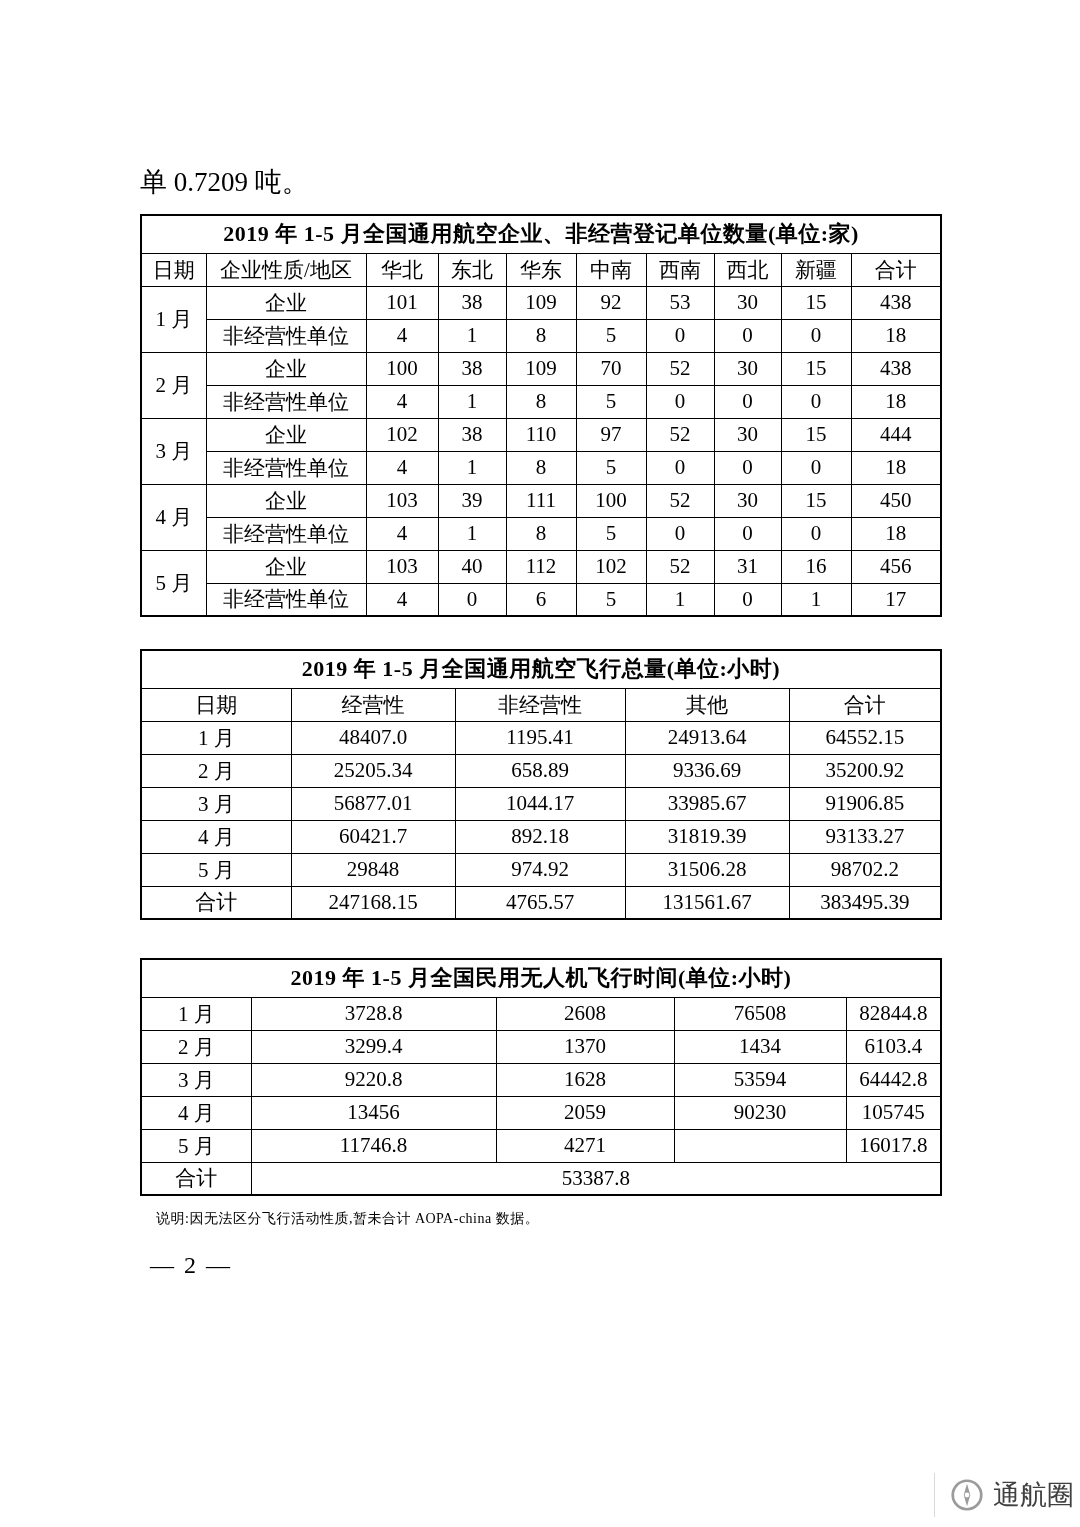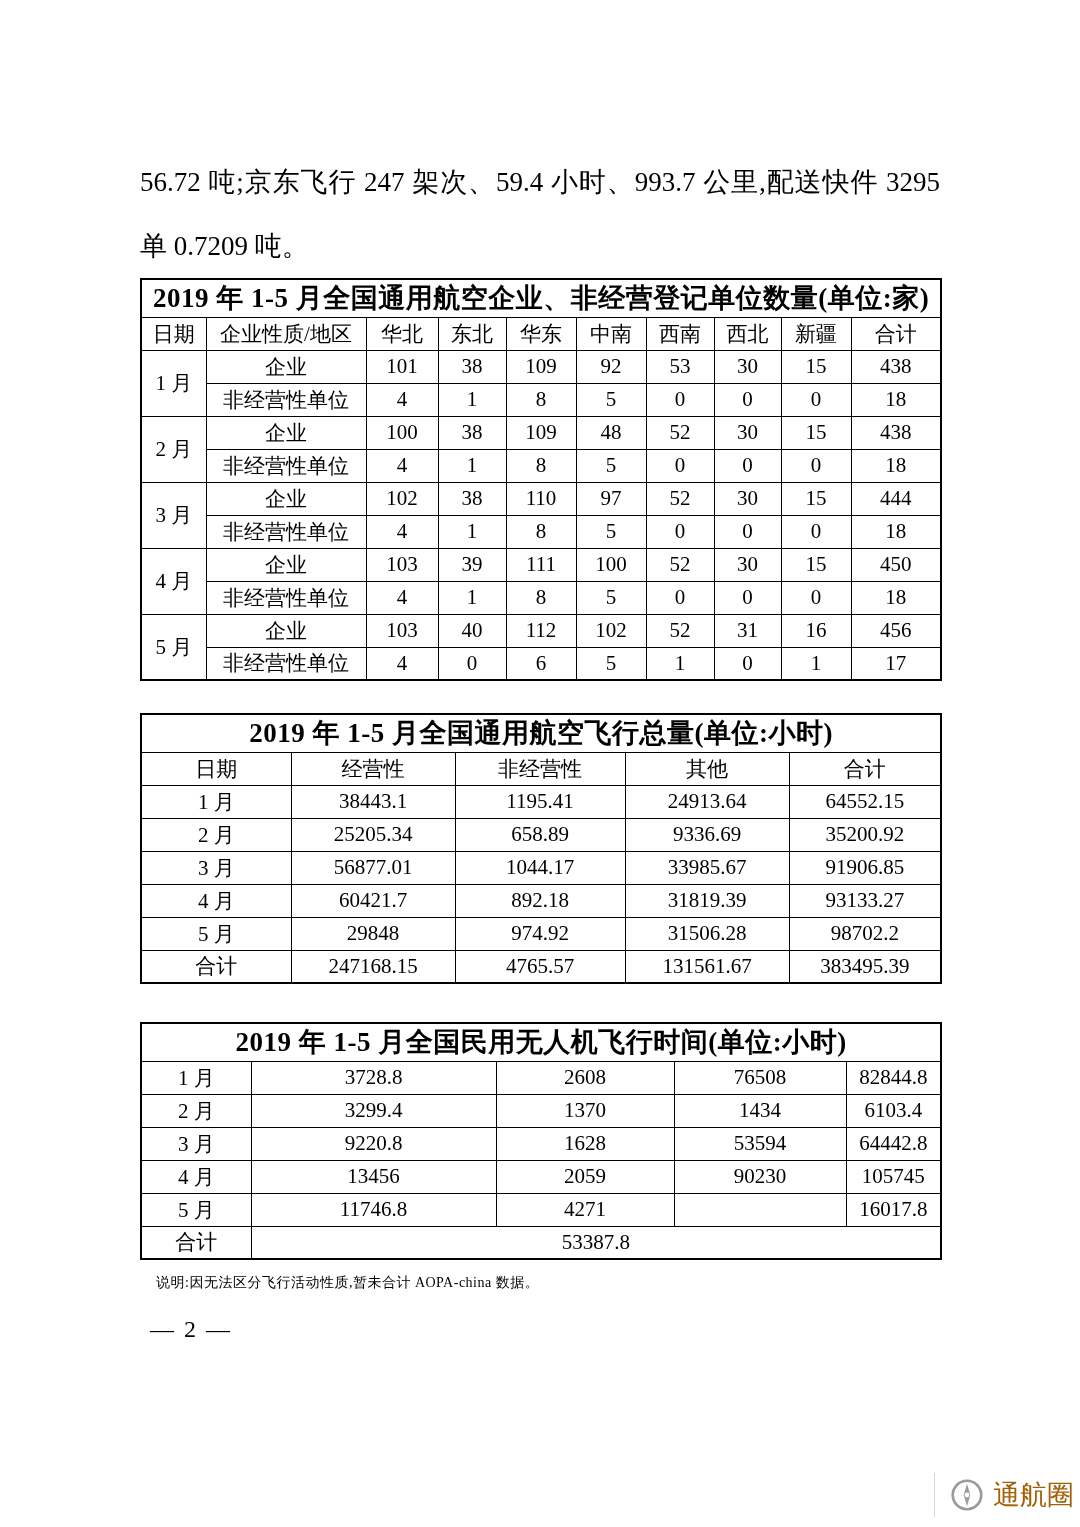--- a/index.html
+++ b/index.html
@@ -15,46 +15,45 @@
   .intro { margin-top:150px; font-size:27px; }
   .intro-line { height:64px; line-height:64px; white-space:nowrap; }
   .intro-line.justify { text-align:justify; text-align-last:justify; white-space:normal; }
 
   table { border-collapse:collapse; width:800px; table-layout:fixed; border:2px solid #000; }
   th,td {
     border:1px solid #000; text-align:center; vertical-align:middle;
     font-size:21px; font-weight:normal; height:33px; padding:0 2px;
     overflow:hidden;
   }
-  th.tbl-title { font-weight:bold; font-size:27px; height:38px; letter-spacing:0.5px; }
+  th.tbl-title { font-weight:bold; font-size:22px; height:38px; letter-spacing:0.5px; }
 
   #table1 { margin-top:0px; }
   #table2 { margin-top:32px;padding-left:9px; }
   #table3 { margin-top:38px; }
   #table3 thead tr.h2row th { height:76px; line-height:1.5; }
 
   .note { margin-top:14px; font-size:14px; padding-left:16px; letter-spacing:0.5px; }
   .page-number { margin-top:24px; font-size:24px; padding-left:10px; letter-spacing:2px; }
 
   .watermark {
     position:absolute; right:0; bottom:10px;
     display:flex; align-items:center; gap:8px;
-    color:#a16207; font-size:27px;
+    color:#404040; font-size:27px;
     border-left:1px solid #d9d9d9; padding:4px 6px 4px 14px;
     font-family:"Liberation Sans","DejaVu Sans",sans-serif;
   }
   .watermark .logo { width:36px; height:36px; display:block; }
 </style>
 </head>
 <body>
 
 <div class="content">
 
   <div class="intro">
-    <div class="intro-line justify">56.72 吨;京东飞行 247 架次、59.4 小时、993.7 公里,配送快件 3295</div>
     <div class="intro-line">单 0.7209 吨。</div>
   </div>
 
   <table id="table1">
     <colgroup>
       <col style="width:65px">
         <col style="width:160px">
         <col style="width:72px">
         <col style="width:68px">
       <col style="width:70px">
@@ -104,21 +103,21 @@
           <td>0</td>
           <td>0</td>
           <td>18</td>
         </tr>
         <tr>
           <td rowspan="2">2 月</td>
           <td>企业</td>
           <td>100</td>
           <td>38</td>
           <td>109</td>
-          <td>48</td>
+          <td>70</td>
           <td>52</td>
           <td>30</td>
           <td>15</td>
           <td>438</td>
         </tr>
         <tr>
           <td>非经营性单位</td>
           <td>4</td>
           <td>1</td>
           <td>8</td>
@@ -216,21 +215,21 @@
           <th>日期</th>
           <th>经营性</th>
           <th>非经营性</th>
           <th>其他</th>
           <th>合计</th>
         </tr>
     </thead>
     <tbody id="t2-body">
         <tr>
           <td>1 月</td>
-          <td>38443.1</td>
+          <td>48407.0</td>
           <td>1195.41</td>
           <td>24913.64</td>
           <td>64552.15</td>
         </tr>
         <tr>
           <td>2 月</td>
           <td>25205.34</td>
           <td>658.89</td>
           <td>9336.69</td>
           <td>35200.92</td>

